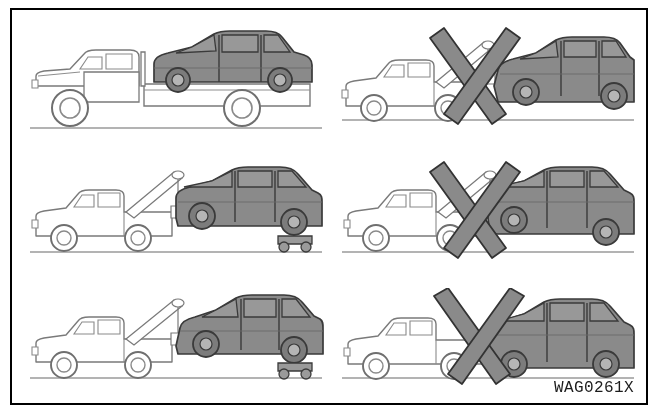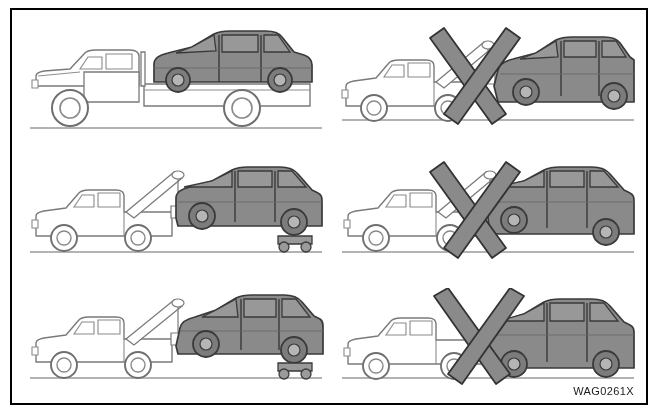--- a/index.html
+++ b/index.html
@@ -34,24 +34,24 @@
   }
   .panel {
     position: absolute;
     box-sizing: border-box;
   }
   .panel svg { display: block; width: 100%; height: 100%; }
   #ref-code {
     position: absolute;
     right: 12px;
     bottom: 6px;
-    font-size: 11px;
+    font-size: 16px;
     letter-spacing: 0.4px;
     color: #1b1b1b;
-    font-family: Liberation Sans, sans-serif;
+    font-family: Liberation Mono, monospace;
     white-space: nowrap;
   }
 </style>
 </head>
 <body>
 
 <div id="root">
 
   <div id="figure-frame">
 

